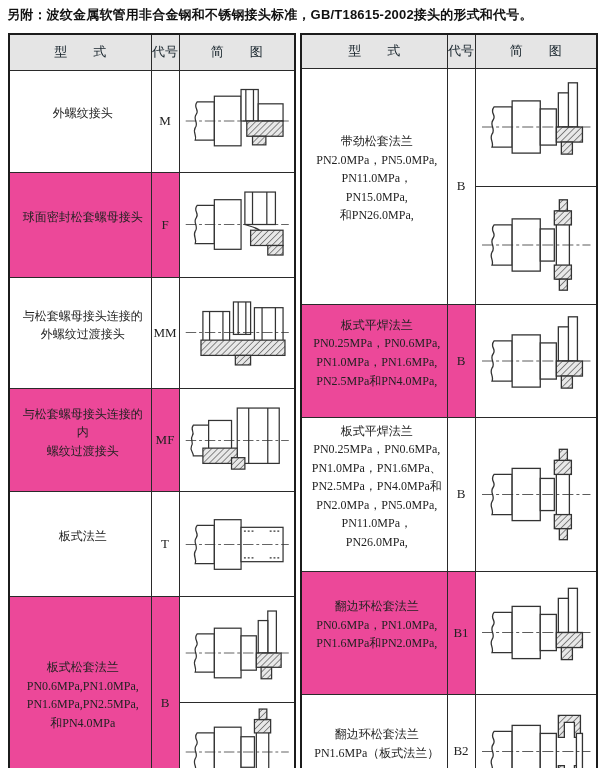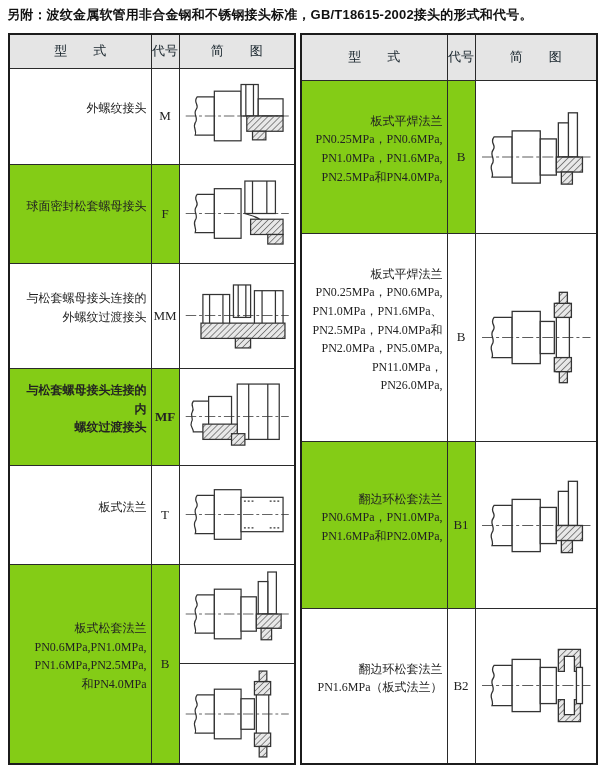--- a/index.html
+++ b/index.html
@@ -19,27 +19,27 @@
     border-collapse:collapse;table-layout:fixed;
     border:2px solid #1c1c1c;background:#fff;
   }
   td,th{
     border:1px solid #2a2a2a;padding:0;overflow:hidden;box-sizing:border-box;
   }
   th{
     background:#e5e5e5;font-weight:normal;font-size:13px;color:#15222a;
   }
   .type-cell{
-    font-size:12px;line-height:1.55;text-align:right;vertical-align:middle;
+    font-size:12px;line-height:1.55;text-align:center;vertical-align:middle;
     padding:4px 4px 19px 9px;white-space:pre-line;color:#222;
   }
   .code-cell{
     text-align:center;vertical-align:middle;font-size:13px;color:#222;
   }
-  .hl{background:#84cc16;}
+  .hl{background:#ec4899;}
   .diag-cell{background:#fff;vertical-align:middle;}
   .stack{display:flex;flex-direction:column;}
   .stack .diag-box{flex:1;min-height:0;}
   .stack .sep{border-top:1px solid #2a2a2a;}
   .diag-box{display:flex;align-items:center;justify-content:center;}
   svg.diag{display:block;width:100%;}
   .defs{position:absolute;width:0;height:0;}
 </style>
 </head>
 <body>
@@ -207,21 +207,21 @@
 外螺纹过渡接头</td>
       <td class="code-cell">MM</td>
       <td class="diag-cell">
         <div class="diag-box">
               <svg class="diag" style="height:101px" preserveAspectRatio="xMidYMid meet" viewBox="0 0 120 96">
                 <use href="#fitting-mm"></use>
               </svg>
             </div>
       </td>
     </tr>
-    <tr style="height:97px;font-weight:bold;">
+    <tr style="height:97px;">
       <td class="type-cell hl">与松套螺母接头连接的内
 螺纹过渡接头</td>
       <td class="code-cell hl">MF</td>
       <td class="diag-cell">
         <div class="diag-box">
               <svg class="diag" style="height:93px" preserveAspectRatio="xMidYMid meet" viewBox="0 0 120 96">
                 <use href="#fitting-mf"></use>
               </svg>
             </div>
       </td>
@@ -266,20 +266,41 @@
         <col style="width:146px">
         <col style="width:28px">
         <col style="width:122px">
       </colgroup>
     <tbody>
         <tr style="height:34px;">
       <th>型　　式</th>
       <th>代号</th>
       <th>简　　图</th>
     </tr>
+    <tr style="height:236px;">
+      <td class="type-cell">带劲松套法兰
+PN2.0MPa，PN5.0MPa,
+PN11.0MPa，PN15.0MPa,
+和PN26.0MPa,</td>
+      <td class="code-cell">B</td>
+      <td class="diag-cell">
+        <div class="stack" style="height:234px;">
+          <div class="diag-box">
+                <svg class="diag" style="height:112px" preserveAspectRatio="xMidYMid meet" viewBox="0 0 120 96">
+                  <use href="#fitting-flange-up"></use>
+                </svg>
+              </div>
+          <div class="diag-box sep">
+                <svg class="diag" style="height:112px" preserveAspectRatio="xMidYMid meet" viewBox="0 0 120 96">
+                  <use href="#fitting-flange-sym"></use>
+                </svg>
+              </div>
+        </div>
+      </td>
+    </tr>
     <tr style="height:113px;">
       <td class="type-cell hl">板式平焊法兰
 PN0.25MPa，PN0.6MPa,
 PN1.0MPa，PN1.6MPa,
 PN2.5MPa和PN4.0MPa,</td>
       <td class="code-cell hl">B</td>
       <td class="diag-cell">
         <div class="diag-box">
               <svg class="diag" style="height:106px" preserveAspectRatio="xMidYMid meet" viewBox="0 0 120 96">
                 <use href="#fitting-flange-up"></use>

